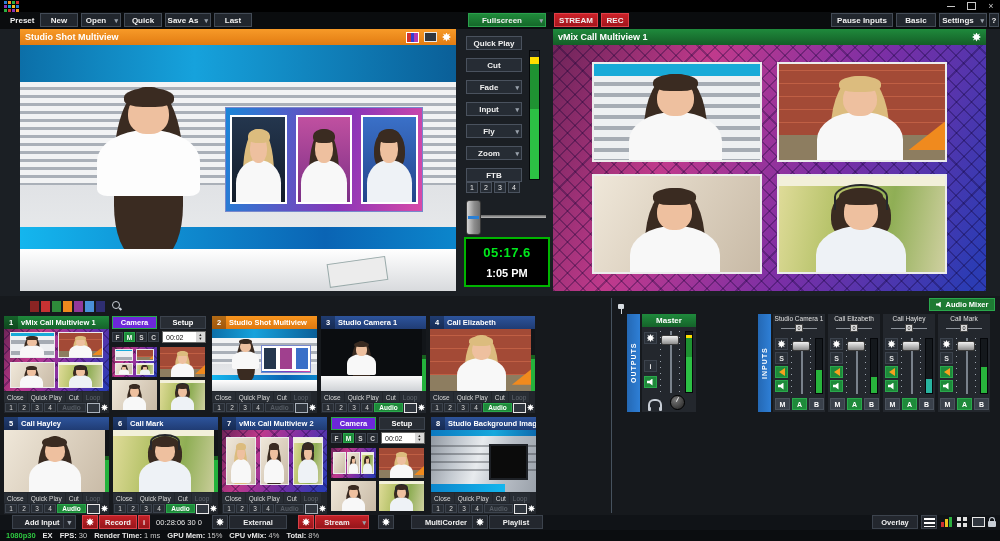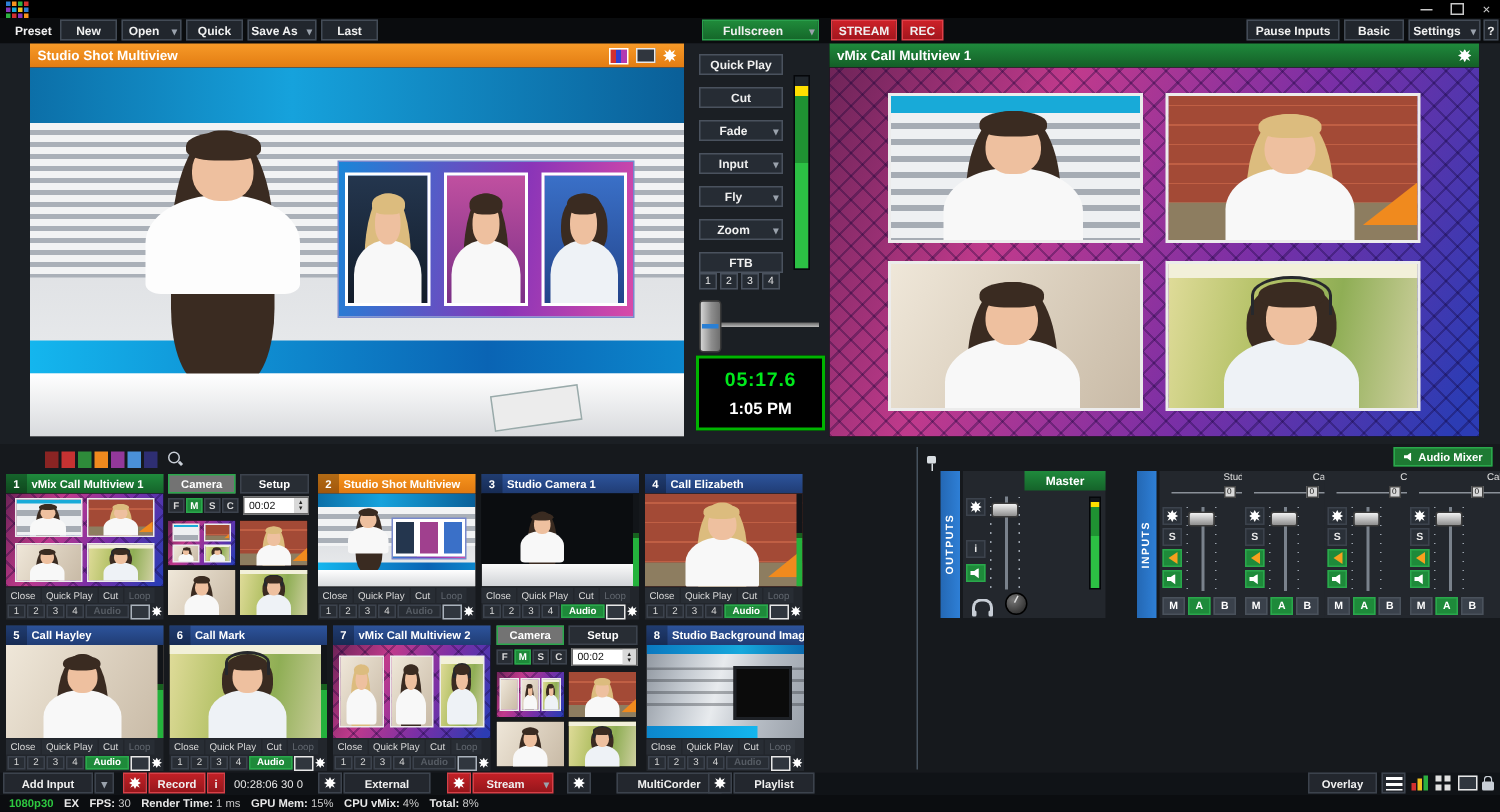--- a/index.html
+++ b/index.html
@@ -126,33 +126,33 @@
   .it-f1{height:10px;display:flex;gap:1px;font-size:6.5px;color:#d8d8d8;margin-top:1px;}
   .it-f1 span{background:#282d34;display:flex;align-items:center;padding:0 3px;white-space:nowrap;}
   .it-f1 .dim{color:#60666e;}
   .it-f2{height:11px;display:flex;align-items:center;gap:1px;padding:0 1px;}
   .lay{width:12px;height:9px;background:#282d34;border:1px solid #3c434d;color:#d8d8d8;font-size:6.5px;display:flex;align-items:center;justify-content:center;box-sizing:border-box;}
   .aud{height:9px;flex:1;font-size:6.5px;font-weight:bold;color:#fff;display:flex;align-items:center;justify-content:center;border:1px solid #3c434d;box-sizing:border-box;}
   .aud.on{background:#1e8a3a;border-color:#2aa84c;}
   .aud.off{background:#282d34;color:#565c64;}
   .cpanel{position:absolute;width:96px;height:97px;}
   .cp-btn{position:absolute;top:0;height:13px;font-size:7.5px;font-weight:bold;color:#fff;display:flex;align-items:center;justify-content:center;border:1px solid #3c434d;box-sizing:border-box;background:#282d34;}
-  .cp-btn.gn{background:#737373;border-color:#2aa84c;}
+  .cp-btn.gn{background:#6d28d9;border-color:#2aa84c;}
   .fmsc{position:absolute;top:16px;width:11px;height:10px;background:#282d34;border:1px solid #3c434d;color:#d8d8d8;font-size:6.5px;font-weight:bold;display:flex;align-items:center;justify-content:center;box-sizing:border-box;}
   .fmsc.on{background:#1e8a3a;border-color:#2aa84c;color:#fff;}
   .spin{position:absolute;left:50px;top:15px;width:44px;height:12px;background:#fff;border:1px solid #666;box-sizing:border-box;display:flex;align-items:center;}
   .spin b{flex:1;font-size:7px;color:#111;font-weight:normal;padding-left:3px;}
   .spin .ud{width:9px;height:100%;background:#d8d8d8;color:#222;font-size:4.5px;display:flex;flex-direction:column;align-items:center;justify-content:center;line-height:4px;}
   .thumb{position:absolute;width:45px;height:30px;background:#000;overflow:hidden;}
 
   
   .mixer{position:absolute;left:615px;top:2px;width:383px;height:215px;}
   .amix{position:absolute;right:3px;top:0;width:66px;height:13px;background:#1e7a33;border:1px solid #2aa84c;color:#fff;font-size:7.5px;font-weight:bold;display:flex;align-items:center;justify-content:center;gap:3px;box-sizing:border-box;}
   .ribbon{position:absolute;top:16px;width:13px;height:98px;background:linear-gradient(90deg,#2e7fd6,#2468b4);color:#fff;font-size:7px;font-weight:bold;letter-spacing:1px;display:flex;align-items:center;justify-content:center;writing-mode:vertical-rl;transform:rotate(180deg);}
-  .mx-ch{position:absolute;top:16px;width:52px;height:98px;background:#23272d;padding-left:41px;}
+  .mx-ch{position:absolute;top:16px;width:52px;height:98px;background:#23272d;}
   .mx-hd{height:13px;font-size:8px;font-weight:bold;color:#fff;display:flex;align-items:center;justify-content:center;}
   .mx-name{height:10px;font-size:6.5px;color:#e0e0e0;text-align:center;line-height:10px;white-space:nowrap;overflow:hidden;}
   .mx-pan{position:absolute;left:8px;right:8px;top:14px;height:1px;background:#8a9098;}
   .mx-pk{position:absolute;left:50%;top:10px;width:8px;height:8px;margin-left:-4px;background:#d8d8d8;border:1px solid #444;box-sizing:border-box;color:#111;font-size:5.5px;line-height:6px;text-align:center;}
   .mx-ic{position:absolute;left:2px;width:13px;height:12px;background:#2a3038;border:1px solid #3c434d;display:flex;align-items:center;justify-content:center;box-sizing:border-box;color:#e8e8e8;font-size:7px;font-weight:bold;}
   .mx-ic.gn{background:#1e8a3a;border-color:#2aa84c;}
   .mx-fader{position:absolute;left:18px;width:20px;}
   .mx-fader::before{content:"";position:absolute;left:50%;top:0;bottom:0;width:2px;background:#7a828c;}
   .mx-fader::after{content:"";position:absolute;left:0;right:0;top:0;bottom:0;background:repeating-linear-gradient(#9aa2ac 0 1px,transparent 1px 6px) 0 0/1px 100% no-repeat,repeating-linear-gradient(#9aa2ac 0 1px,transparent 1px 6px) 100% 0/1px 100% no-repeat;}
   .mx-knob{position:absolute;left:1px;right:1px;height:8px;background:linear-gradient(#f2f2f2,#8e8e8e);border:1px solid #3a3a3a;border-radius:2px;z-index:2;}
@@ -912,21 +912,21 @@
           </div>
         <div class="mx-meter" style="right:2px;top:24px;height:56px;background:linear-gradient(to top,#28b43c 0 48%,#14181c 48%)"></div>
         <span class="mab" style="left:2px">M</span>
         <span class="mab on" style="left:19px">A</span>
         <span class="mab" style="left:36px">B</span>
       </div>
     </div>
   </div>
 
   <div class="bottombar">
-    <span class="bb" style="left:2px;width:60px">Add Input</span>
+    <span class="bb" style="left:12px;width:60px">Add Input</span>
     <span class="bb" style="left:63px;width:13px;color:#9aa2ac">▾</span>
     <span class="bb red" style="left:82px;width:16px">
         <span class="icon-gear" style="width:8px;height:8px"></span>
       </span>
     <span class="bb red" style="left:99px;width:38px">Record</span>
     <span class="bb red" style="left:138px;width:12px">i</span>
     <span class="bb-tc" style="left:152px;width:54px">00:28:06 30 0</span>
     <span class="bb" style="left:212px;width:16px">
         <span class="icon-gear" style="width:8px;height:8px"></span>
       </span>

